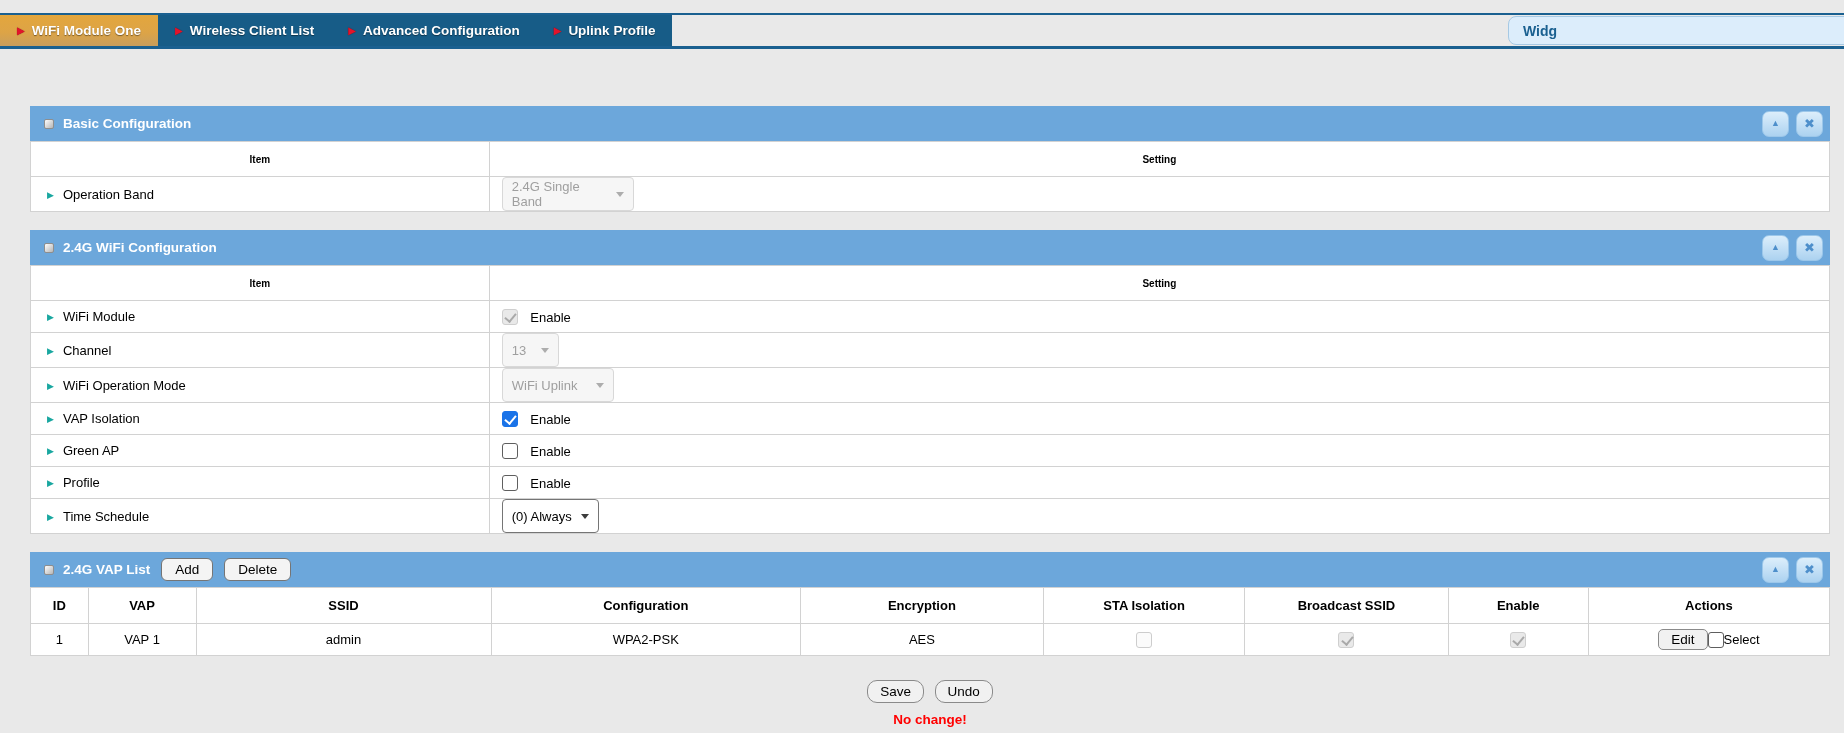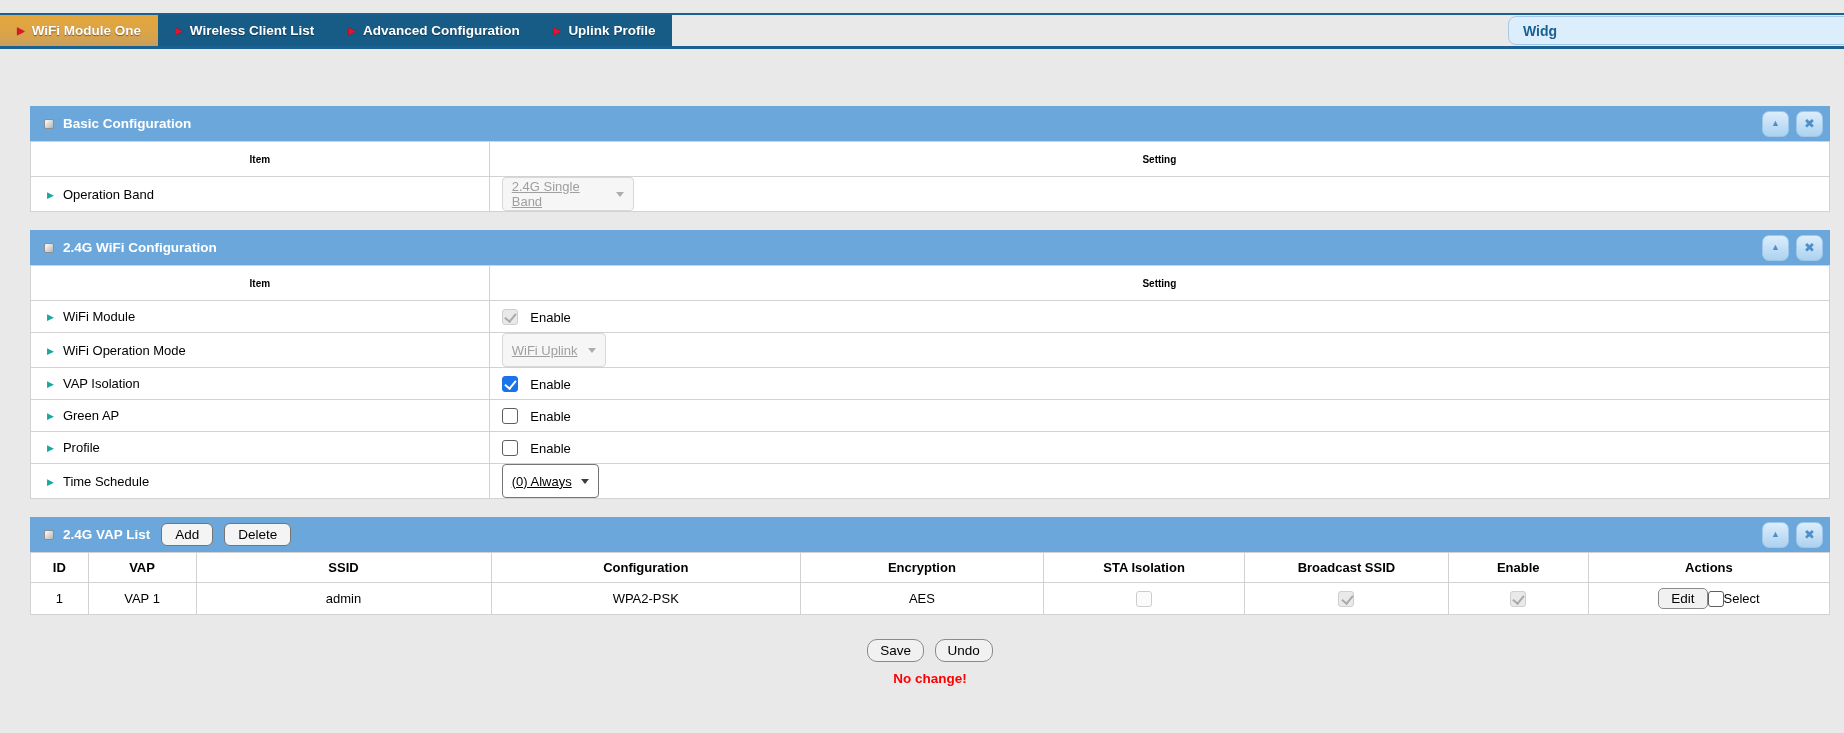--- a/index.html
+++ b/index.html
@@ -40,42 +40,42 @@
   table.cfg { width:100%; border-collapse:collapse; background:#fff; font-size:13px; table-layout:fixed; }
   .cfg th, .cfg td { border:1px solid #D2D2D2; }
   .cfg th { height:35px; font-weight:bold; text-align:center; font-size:10px; }
   .cfg td { height:32px; }
   td.item { padding-left:16px; }
   td.setting { padding-left:12px; }
   .bullet { color:#19A7A0; font-size:9px; margin-right:9px; vertical-align:1px; }
 
   
   .sel { display:inline-flex; align-items:center; height:25px; border:1px solid #757575; border-radius:4px;
-    background:#fff; padding:16px 9px; gap:9px; color:#000; cursor:pointer; vertical-align:middle;text-decoration:underline; }
+    background:#fff; padding:16px 9px; gap:9px; color:#000; cursor:pointer; vertical-align:middle; }
   .caret { width:0; height:0; border-left:4.5px solid transparent; border-right:4.5px solid transparent;
     border-top:5.5px solid #3c3c3c; flex:0 0 auto; }
   .sel.disabled { background:#F6F6F6; border-color:#D8D8D8; color:#9F9F9F; cursor:default; }
   .sel.disabled .caret { border-top-color:#ADADAD; }
   .sel.between { justify-content:space-between; }
-  .w-band { width:132px; } .w-ch { width:57px; } .w-mode { width:104px; }
+  .w-band { width:132px; } .w-ch { width:57px; } .w-mode { width:112px; }
 
   .cb { width:16px; height:16px; border:1.5px solid #5F5F5F; border-radius:3px; background:#fff;
     display:inline-block; position:relative; vertical-align:-3px; cursor:pointer; }
   .cb.checked { background:#1A73E8; border-color:#1A73E8; }
   .cb.checked::after { content:''; position:absolute; left:4.2px; top:1px; width:5px; height:9px;
     border:solid #fff; border-width:0 2px 2px 0; transform:rotate(40deg); }
   .cb.disabled { border-color:#CDCDCD; background:#FBFBFB; cursor:default; }
   .cb.disabled.checked { background:#E9E9E9; border-color:#CFCFCF; }
   .cb.disabled.checked::after { border-color:#A9A9A9; }
   .cb-label { margin-left:9px; }
 
   
   table.vap { width:100%; border-collapse:collapse; background:#fff; font-size:13px; table-layout:fixed; }
   .vap th, .vap td { border:1px solid #D2D2D2; text-align:center; }
-  .vap th { height:30px; font-weight:bold; }
+  .vap th { height:36px; font-weight:bold; }
   .vap td { height:32px; }
   .actions-cell { display:flex; align-items:center; justify-content:center; }
   .btn { display:inline-block; background:#F1F1F1; border:1px solid #8A8A8A; border-radius:5px;
     font-family:inherit; font-size:13.5px; color:#000; padding:2px 12px; cursor:pointer; }
 
   
   .footer { width:1800px; margin-left:30px; text-align:center; margin-top:24px; }
   .footer .btn { border-radius:10px; padding:3px 12px; margin:0 3.5px; }
   .status { width:1800px; margin-left:30px; text-align:center; color:#FF0000; font-weight:bold;
     font-size:13.5px; margin-top:9px; }
@@ -175,20 +175,31 @@
         <td class="item">
           <span class="bullet">▶</span><span>WiFi Module</span>
         </td>
         <td class="setting">
           <span class="cb checked disabled"></span>
           <span class="cb-label">Enable</span>
         </td>
       </tr>
       <tr>
         <td class="item">
+          <span class="bullet">▶</span><span>Channel</span>
+        </td>
+        <td class="setting">
+          <span class="sel between w-ch disabled">
+            <span>13</span>
+            <span class="caret"></span>
+          </span>
+        </td>
+      </tr>
+      <tr>
+        <td class="item">
           <span class="bullet">▶</span><span>WiFi Operation Mode</span>
         </td>
         <td class="setting">
           <span class="sel between w-mode disabled">
             <span>WiFi Uplink</span>
             <span class="caret"></span>
           </span>
         </td>
       </tr>
       <tr>

